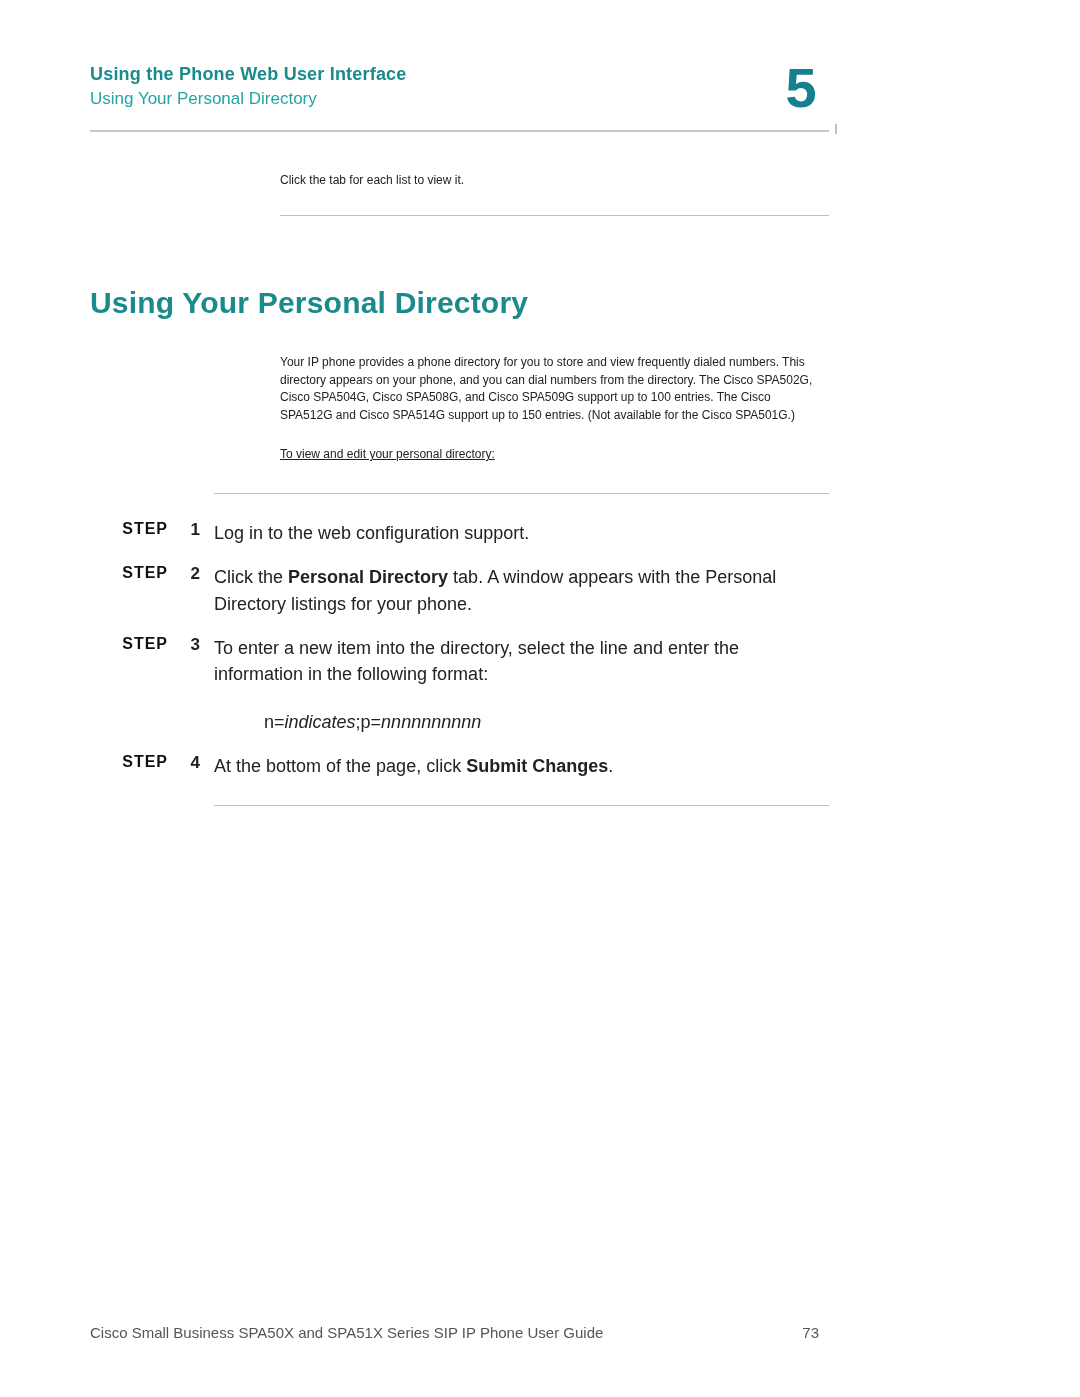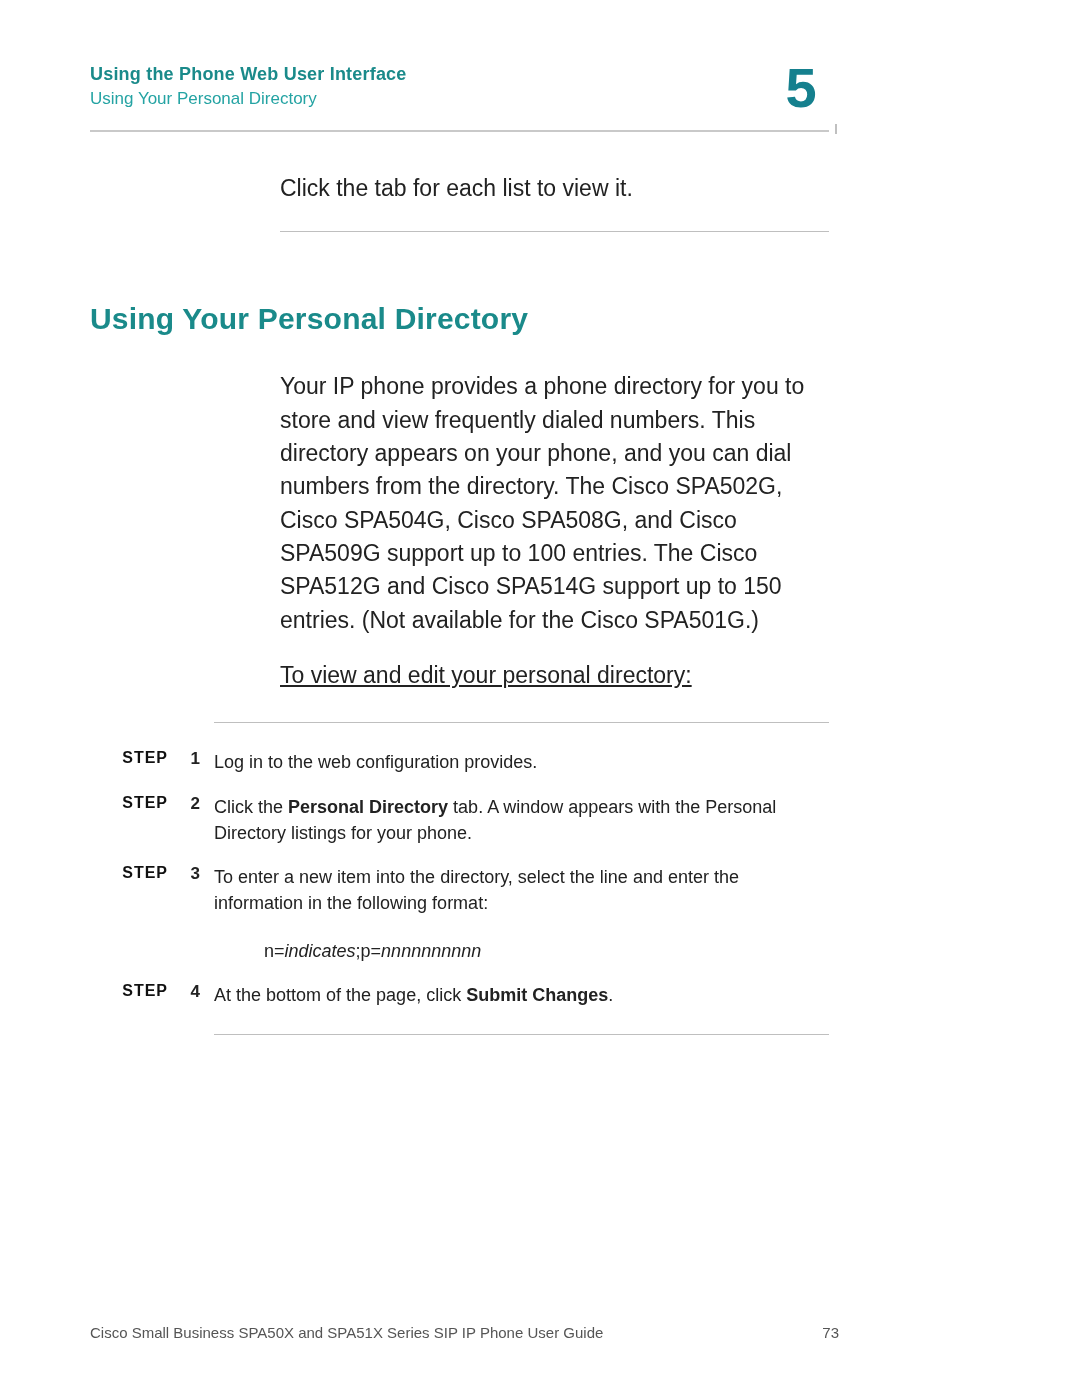--- a/index.html
+++ b/index.html
@@ -55,21 +55,21 @@
   }
   
   .content {
     margin-top: 40px;
   }
   .indent-block {
     margin-left: 190px;
     margin-right: 6px;
   }
   .body-text {
-    font-size: 23px;
+    font-size: 12px;
     line-height: 1.45;
     color: #222;
   }
   .thin-rule {
     border: none;
     border-top: 1px solid #bfbfbf;
     margin: 26px 0 0 190px;
   }
   .section-heading {
     color: #1a8a8a;
@@ -131,21 +131,21 @@
     line-height: 1.45;
   }
   .format-line { font-style: normal; }
   .format-line .ital { font-style: italic; }
   .bold-inline { font-weight: bold; }
   
   .footer {
     position: absolute;
     bottom: 56px;
     left: 90px;
-    right: 80px;
+    right: 100px;
     display: flex;
     justify-content: space-between;
     font-size: 15px;
     color: #555;
   }
 </style>
 </head>
 <body>
 
 <div class="page">
@@ -172,21 +172,21 @@
 
     <div class="indent-block body-text para-gap">To view and edit your personal directory:</div>
 
     <hr class="steps-rule-top">
 
     <div class="steps">
 
       <div class="step-row">
         <div class="step-label">STEP</div>
         <div class="step-num">1</div>
-        <div class="step-body">Log in to the web configuration provides.</div>
+        <div class="step-body">Log in to the web configuration support.</div>
       </div>
 
       <div class="step-row">
         <div class="step-label">STEP</div>
         <div class="step-num">2</div>
         <div class="step-body">
           <span>Click the </span><span class="bold-inline">Personal Directory</span><span> tab. A window appears with the Personal Directory listings for your phone.</span>
         </div>
       </div>
 

